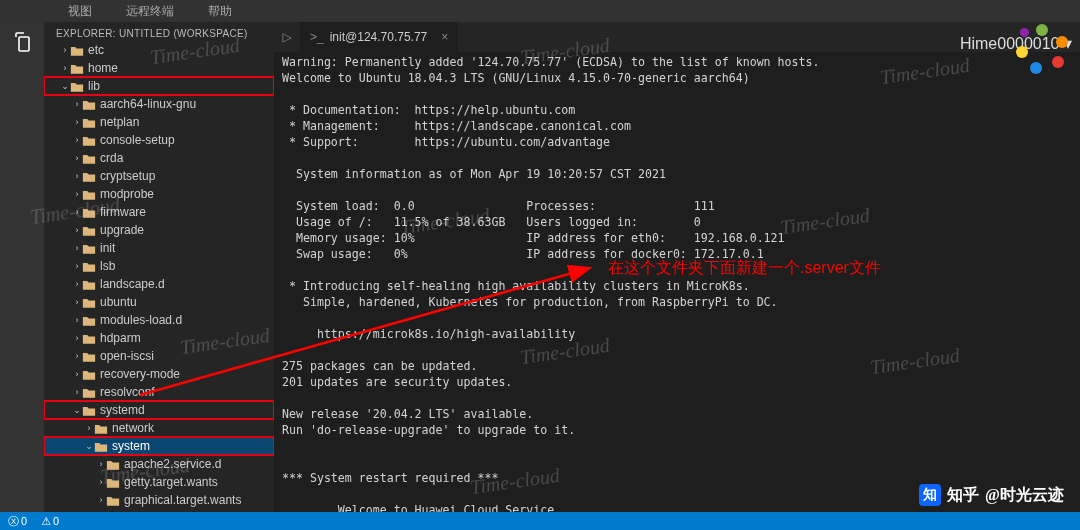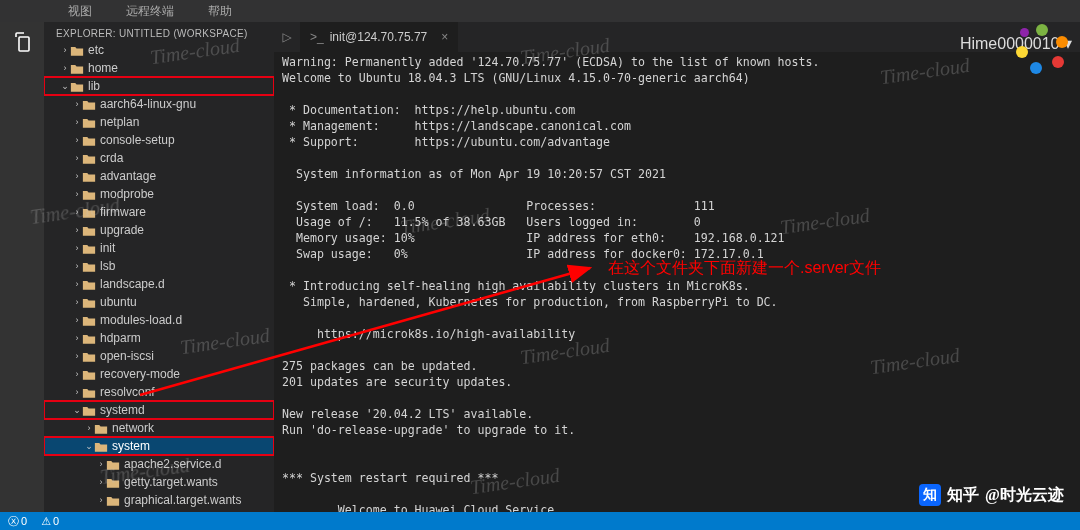--- a/index.html
+++ b/index.html
@@ -120,21 +120,21 @@
           <span class="fico closed"><svg viewBox="0 0 16 13">
               <path d="M1 2h5l1.5 1.5H15V12H1z"></path>
             </svg></span>
           <span>crda</span>
         </div>
         <div class="tree-row" style="padding-left: 28px;">
           <span class="twist">›</span>
           <span class="fico closed"><svg viewBox="0 0 16 13">
               <path d="M1 2h5l1.5 1.5H15V12H1z"></path>
             </svg></span>
-          <span>advantage</span>
+          <span>cryptsetup</span>
         </div>
         <div class="tree-row" style="padding-left: 28px;">
           <span class="twist">›</span>
           <span class="fico closed"><svg viewBox="0 0 16 13">
               <path d="M1 2h5l1.5 1.5H15V12H1z"></path>
             </svg></span>
           <span>modprobe</span>
         </div>
         <div class="tree-row" style="padding-left: 28px;">
           <span class="twist">›</span>

